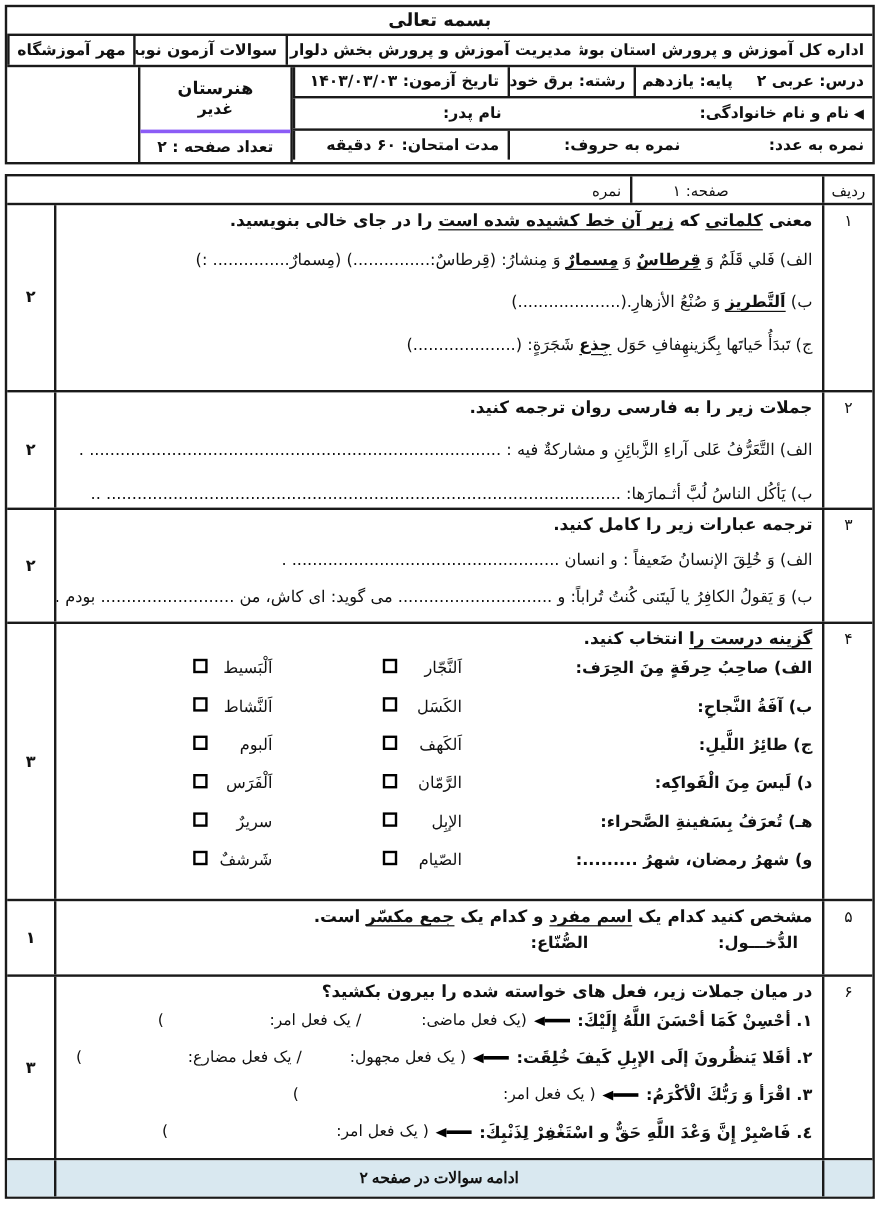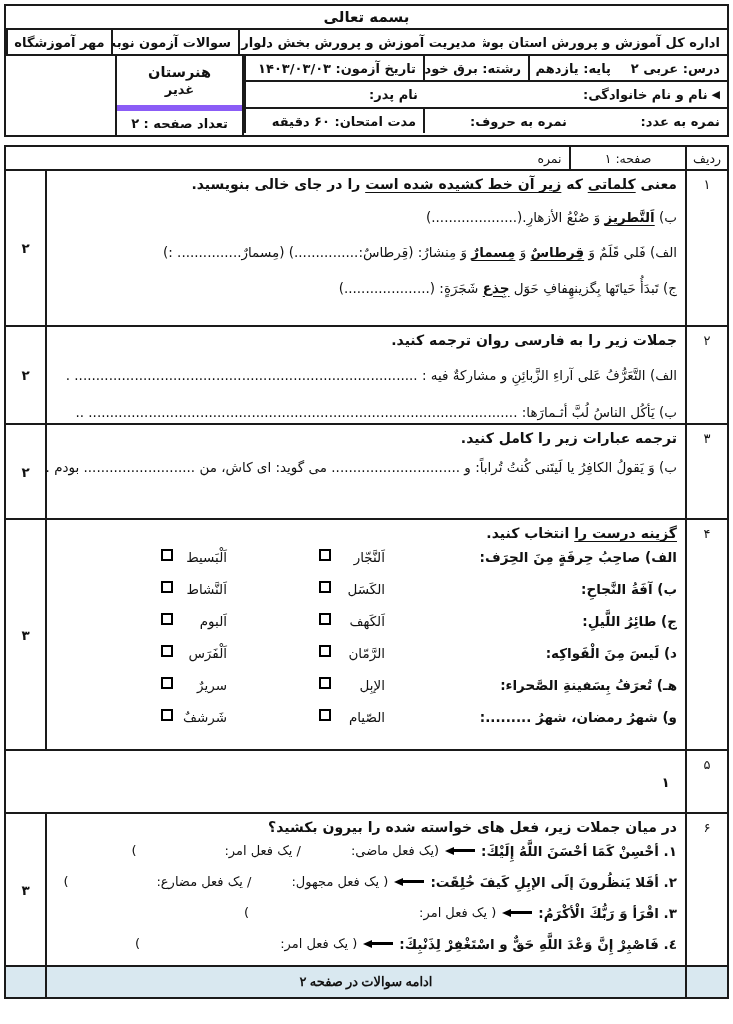--- a/index.html
+++ b/index.html
@@ -29,30 +29,30 @@
   .c-major { width:105px; }
   .c-date { flex:1; }
   .r4 { height:27px; border-bottom:2px solid #1a1a1a; }
   .c-name { flex:1; }
   .c-father { width:181px; }
   .r5 { height:24px; }
   .c-scorenum { width:153px; }
   .c-scorewords { width:151px; }
   .c-duration { flex:1; }
   .ptr { margin-left:4px; font-size:11px; }
-  .c-school { height:55px; border-bottom:6px solid #8b5cf6; flex-direction:column; justify-content:center; align-items:center; display:flex; }
+  .c-school { height:55px; border-bottom:3px solid #8b5cf6; flex-direction:column; justify-content:center; align-items:center; display:flex; }
   .school-type { font-size:14.5px; font-weight:bold; }
   .school-name { font-size:13px; font-weight:bold; margin-top:2px; }
   .c-pages { height:24px; justify-content:center; }
 
   
   .qtable { border:2px solid #1a1a1a; width:725px; margin-top:8px; }
   .qhead { display:flex; height:24px; border-bottom:2px solid #1a1a1a; }
   .qc { display:flex; align-items:center; justify-content:center; font-size:12.5px; }
-  .qc.radif { width:42px; border-left:2px solid #1a1a1a; }
+  .qc.radif { width:42px; border-left:2px solid #1a1a1a;margin-left:44px; }
   .qc.soalat { flex:1; border-left:2px solid #1a1a1a; font-weight:bold; font-size:13px; }
   .qc.pageno { width:116px; border-left:2px solid #1a1a1a; }
   .qc.nomre { width:39px; }
 
   .qrow { display:flex; border-bottom:2px solid #1a1a1a; }
   .qnum { width:42px; border-left:2px solid #1a1a1a; text-align:center; padding-top:6px; font-size:13px; }
   .qbody { flex:1; border-left:2px solid #1a1a1a; padding:3px 8px 0 6px; overflow:hidden; }
   .qscore { width:39px; display:flex; align-items:center; justify-content:center; font-size:13.5px; font-weight:bold; }
 
   .h-q1 { height:156px; } .h-q2 { height:98px; } .h-q3 { height:95px; }
@@ -148,41 +148,42 @@
     <div class="qhead">
       <div class="qc radif">ردیف</div>
       <div class="qc pageno">صفحه: ۱</div>
       <div class="qc nomre">نمره</div>
     </div>
 
     <div class="qrow h-q1">
       <div class="qnum">۱</div>
       <div class="qbody q1">
         <div class="qtitle"><span>معنی </span><span class="u">کلماتی</span><span> که </span><span class="u">زیر آن خط کشیده شده است</span><span> را در جای خالی بنویسید.</span></div>
+        <div class="aline"><span>الف) فَلي قَلَمٌ وَ </span><span class="bu">قِرطاسٌ</span><span> وَ </span><span class="bu">مِسمارٌ</span><span> وَ مِنشارُ: (قِرطاسٌ:...............) (مِسمارٌ............... :)</span></div>
         <div class="aline"><span>ب) </span><span class="bu">اَلتَّطریز</span><span> وَ صُنْعُ الأزهارِ.(....................)</span></div>
-        <div class="aline"><span>الف) فَلي قَلَمٌ وَ </span><span class="bu">قِرطاسٌ</span><span> وَ </span><span class="bu">مِسمارٌ</span><span> وَ مِنشارُ: (قِرطاسٌ:...............) (مِسمارٌ............... :)</span></div>
         <div class="aline"><span>ج)   تَبدَأُ حَیاتَها بِگزینهِفافِ حَوَل </span><span class="bu">جِذع</span><span> شَجَرَةٍ:   (....................)</span></div>
       </div>
       <div class="qscore">۲</div>
     </div>
 
     <div class="qrow h-q2">
       <div class="qnum">۲</div>
       <div class="qbody q2">
         <div class="qtitle">جملات زیر را به فارسی روان ترجمه کنید.</div>
         <div class="aline">الف) التَّعَرُّفُ عَلی آراءِ الزَّبائِنِ و مشارکةٌ فیه : ................................................................................ .</div>
         <div class="aline">ب) يَأکُل الناسُ لُبَّ أثـمارَها: .................................................................................................... ..</div>
       </div>
       <div class="qscore">۲</div>
     </div>
 
     <div class="qrow h-q3">
       <div class="qnum">۳</div>
       <div class="qbody q3">
         <div class="qtitle">ترجمه عبارات زیر را کامل کنید.</div>
+        <div class="aline">الف) وَ خُلِقَ الإنسانُ ضَعیفاً : و انسان .................................................... .</div>
         <div class="aline">ب) وَ یَقولُ الکافِرُ یا لَیتَنی کُنتُ تُراباً: و .............................. می گوید: ای کاش، من .......................... بودم .</div>
       </div>
       <div class="qscore">۲</div>
     </div>
 
     <div class="qrow h-q4">
       <div class="qnum">۴</div>
       <div class="qbody q4">
         <div class="qtitle"><span class="u">گزینه درست را</span><span> انتخاب کنید.</span></div>
 
@@ -251,20 +252,27 @@
               <span>شَرشفٌ</span>
               <span class="cbox"></span>
             </span>
         </div>
       </div>
       <div class="qscore">۳</div>
     </div>
 
     <div class="qrow h-q5">
       <div class="qnum">۵</div>
+      <div class="qbody q5">
+        <div class="qtitle"><span>مشخص کنید کدام یک </span><span class="u">اسم مفرد</span><span> و کدام یک </span><span class="u">جمع مکسّر</span><span> است.</span></div>
+        <div class="q5words">
+          <span class="w1">الدُّخـــول:</span>
+          <span class="w2">الصُّنّاع:</span>
+        </div>
+      </div>
       <div class="qscore">۱</div>
     </div>
 
     <div class="qrow h-q6">
       <div class="qnum">۶</div>
       <div class="qbody q6">
         <div class="qtitle">در میان جملات زیر، فعل های خواسته شده را بیرون بکشید؟</div>
 
         <div class="q6line">
           <span class="q6text">۱. أحْسِنْ كَمَا أحْسَنَ اللَّهُ إِلَيْكَ:</span>

